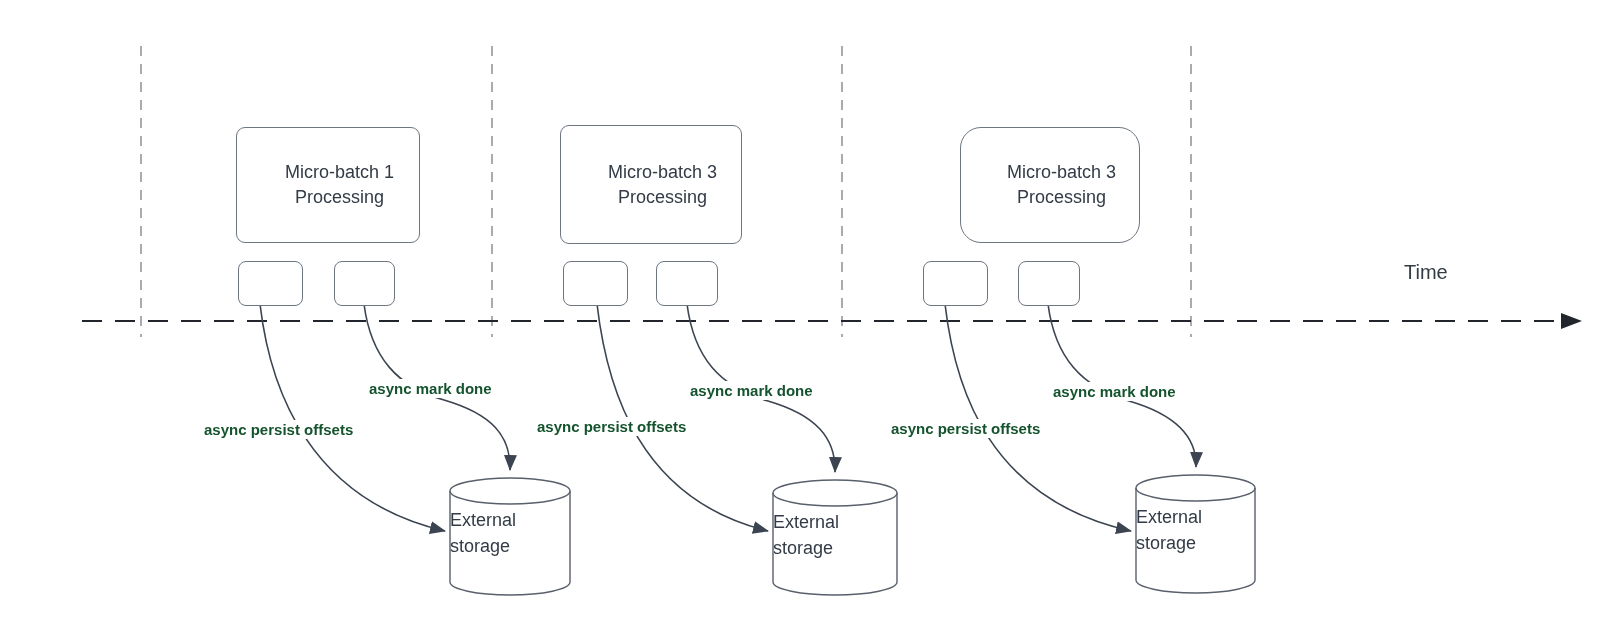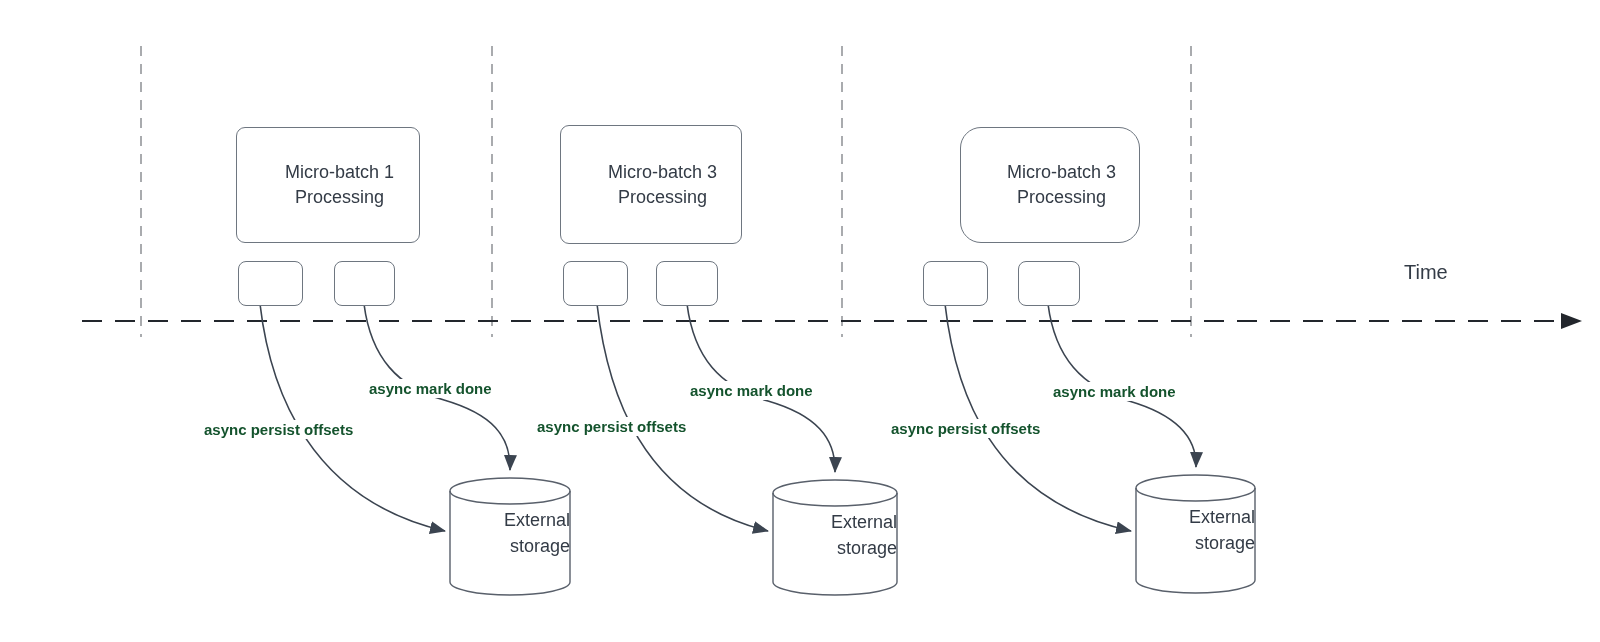--- a/index.html
+++ b/index.html
@@ -45,21 +45,21 @@
     font-weight: 700;
     color: #14532d;
     background: #ffffff;
     padding: 1px 3px;
     white-space: nowrap;
   }
   .storage-text {
     position: absolute;
     display: flex;
     flex-direction: column;
-    align-items: flex-end;
+    align-items: flex-start;
     font-size: 18px;
     line-height: 26px;
     color: #333b46;
     text-align: center;
   }
   .time-label {
     position: absolute;
     left: 1360px;
     top: 261px;
     font-size: 20px;

